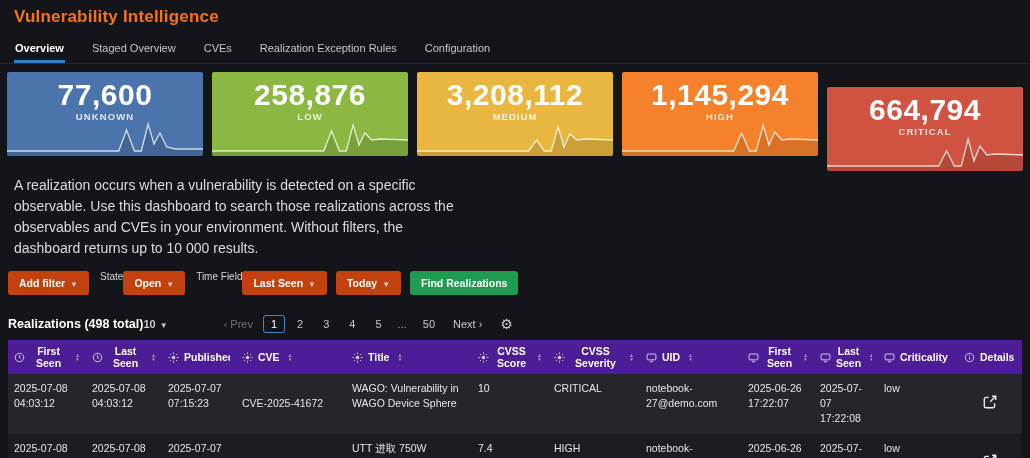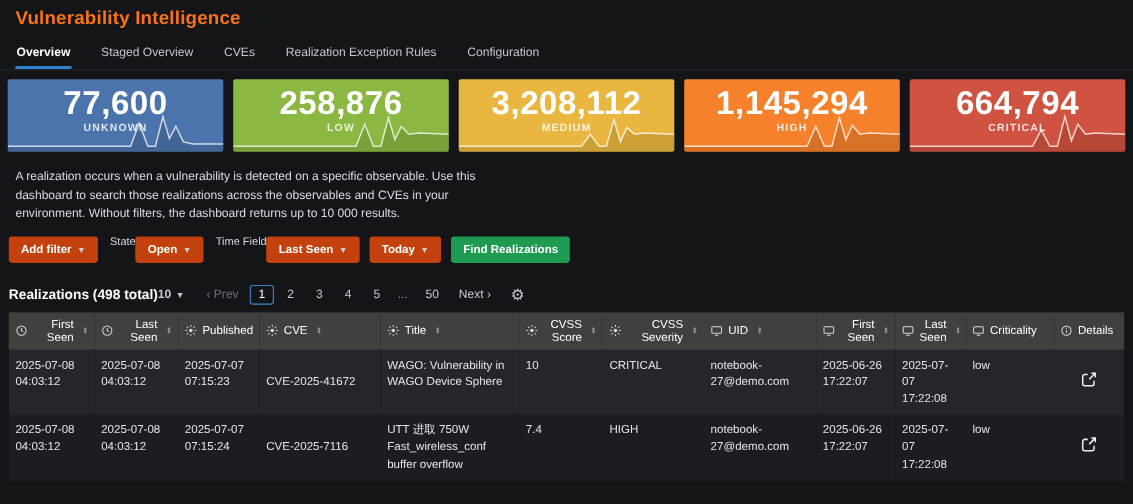--- a/index.html
+++ b/index.html
@@ -11,57 +11,57 @@
   }
   
   .hdr { padding:7px 14px 0; }
   .hdr h1 { margin:0; font-size:17px; font-weight:bold; color:#f97316; letter-spacing:.2px; }
   .tabs { display:flex; gap:26px; padding:0 14px; margin-top:8px; border-bottom:1px solid #26292e; }
   .tab { font-size:11px; color:#c3c7cc; padding:7px 1px 9px; cursor:pointer; white-space:nowrap; }
   .tab.active { color:#ffffff; font-weight:bold; box-shadow: inset 0 -3px 0 #2b82cd; }
 
   
   .cards { display:flex; gap:9px; padding:8px 7px 0; }
-  .card { position:relative; flex:1; height:66px; border-radius:2px; overflow:hidden; text-align:center; cursor:pointer; }
+  .card { position:relative; flex:1; height:84px; border-radius:2px; overflow:hidden; text-align:center; cursor:pointer; }
   .card .num { font-size:30px; line-height:32px; font-weight:bold; color:#ffffff; margin-top:7px; letter-spacing:.5px; }
   .card .lbl { font-size:9.5px; font-weight:bold; color:rgba(255,255,255,.82); letter-spacing:1.1px; }
   .card svg.spark { position:absolute; left:0; bottom:0; width:100%; height:38px; display:block; }
   .c0 { background:#4a74ab; } .c1 { background:#8ab843; } .c2 { background:#e9b73f; }
-  .c3 { background:#f5812b; } .c4 { background:#d05240; }
+  .c3 { background:#f5812b; } .c4 { background:#d05240;margin-top:15px; }
   .spark path.fill { fill:rgba(0,0,0,.12); stroke:none; }
   .spark path.line { fill:none; stroke:rgba(255,255,255,.75); stroke-width:1.4; }
 
   
-  .desc { margin:15px 14px 0; max-width:452px; font-size:11px; line-height:1.5; color:#d9dce0; }
+  .desc { margin:4px 14px 0; max-width:452px; font-size:14px; line-height:1.5; color:#d9dce0; }
 
   
   .filters { display:flex; align-items:flex-end; gap:9px; padding:0 8px; margin-top:12px; }
   .fgroup { display:flex; flex-direction:row; }
   .flabel { font-size:10px; color:#d3d6da; margin:0 0 4px 2px; }
   .btn { background:#c2410c; border:none; color:#ffffff; font-family:inherit; font-size:10.5px; font-weight:bold;
          padding:6px 11px; border-radius:3px; cursor:pointer; white-space:nowrap; }
   .btn .caret { font-size:8px; margin-left:5px; color:#c9cdd2; }
   .btn.green { background:#1e9b50; }
 
   
   .secrow { display:flex; align-items:center; margin:20px 8px 7px; }
   .sectitle { font-size:12.5px; font-weight:bold; color:#ffffff; }
   .pager { display:flex; align-items:center; gap:4px; font-size:11px; color:#c6cacf; }
   .pager .psize { margin-right:10px; cursor:pointer; font-weight:bold; }
   .pager .psize .caret { font-size:8px; margin-left:4px; }
   .pager .nav { padding:2px 6px; cursor:pointer; }
-  .pager .nav.disabled { color:#6d7178; }
+  .pager .nav.disabled { color:#6d7178;margin-left:36px; }
   .pager .page { padding:2px 7px; cursor:pointer; border:1px solid transparent; }
   .pager .page.active { border-color:#3f86c9; border-radius:3px; color:#ffffff; }
   .pager .dots { padding:2px 4px; color:#9aa0a6; }
   .pager .gear { font-size:14px; margin-left:8px; cursor:pointer; color:#c6cacf; }
 
   
   table { width:1014px; margin:0 8px; border-collapse:collapse; table-layout:fixed; font-size:10.5px; }
-  thead th { background:#404040; color:#ffffff; font-weight:normal; text-align:right; padding:5px 6px; cursor:pointer; }
+  thead th { background:#4c1d95; color:#ffffff; font-weight:bold; text-align:center; padding:5px 6px; cursor:pointer; }
   .th-in { display:flex; align-items:center; gap:5px; overflow:hidden; }
   .th-in svg { flex:0 0 auto; width:11px; height:11px; color:#d4d8dd; }
   .sorter { display:inline-flex; flex-direction:column; line-height:4px; font-size:5px; color:#9aa0a6; margin-left:3px; }
   tbody td { padding:7px 6px; vertical-align:top; color:#e4e6e9; line-height:1.45; overflow:hidden; }
   tbody tr:nth-child(odd)  { background:#24262b; }
   tbody tr:nth-child(even) { background:#1b1d22; }
   td.dt { white-space:pre-line; }
   td.mid { vertical-align:middle; }
   td.details { text-align:center; vertical-align:middle; }
   .extlink { display:inline-block; width:16px; height:16px; color:#eceef0; cursor:pointer; }

